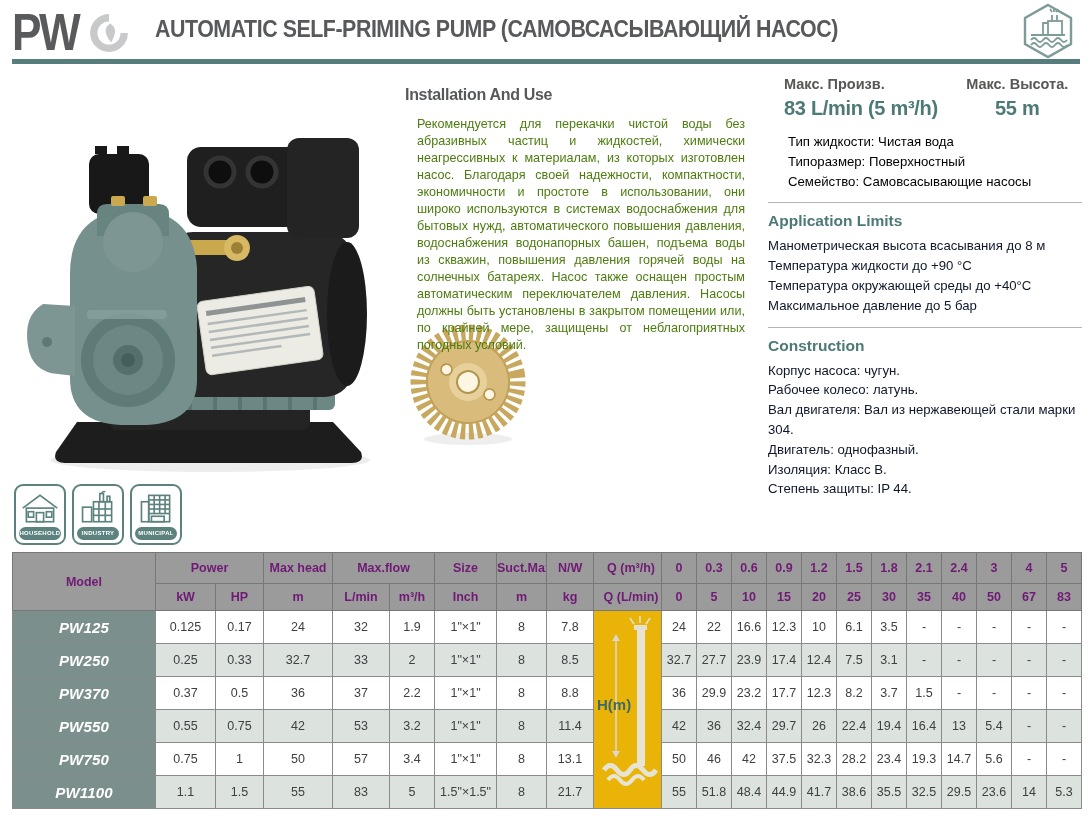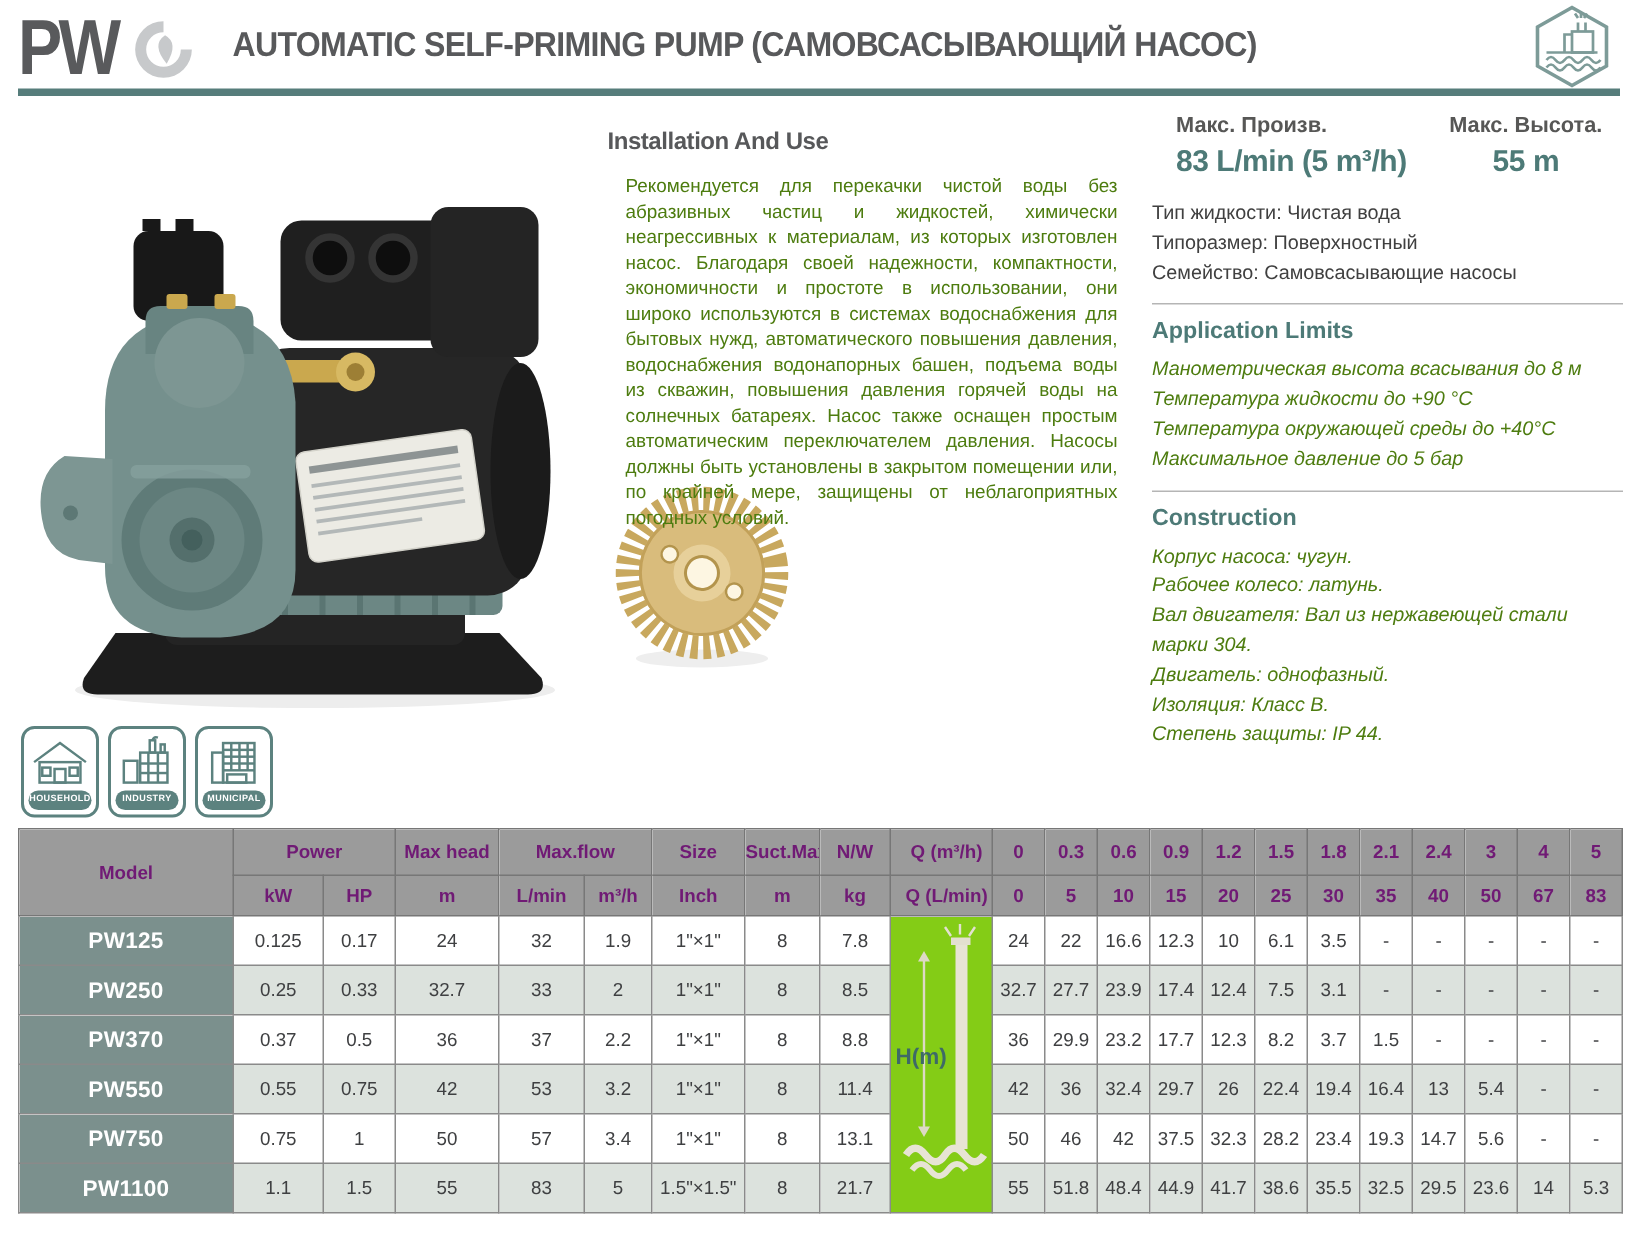--- a/index.html
+++ b/index.html
@@ -32,47 +32,47 @@
   .install-body { font-size:12.6px; line-height:17px; color:#4d7c0f; text-align:justify; margin:12px; }
 
   
   .rightcol { position:absolute; left:768px; top:76px; width:314px; }
   .spec-row { display:flex; }
   .spec-block { }
   .spec-block.b1 { flex:1.3; padding-left:16px; }
   .spec-block.b2 { flex:1; text-align:center; }
   .spec-label { font-size:14.5px; font-weight:bold; color:#575756; }
   .spec-value { font-size:20px; font-weight:bold; color:#4d7a77; margin-top:5px; letter-spacing:-0.3px; }
-  .meta-lines { margin-top:12px; font-size:13.2px; line-height:1.5; color:#404040; }
+  .meta-lines { margin-top:12px; font-size:13.2px; line-height:1.5; color:#000000;margin-left:20px; }
   .sep { border:none; border-top:1px solid #b5b5b5; margin:11px 0 9px 0; }
   .section-heading { font-size:15.5px; font-weight:bold; color:#4d7a77; margin:0 0 6px 0; }
-  .section-lines { font-size:13.2px; line-height:1.5; color:#4d7c0f;font-style:italic; }
+  .section-lines { font-size:13.2px; line-height:1.5; color:#0f172a; }
   .line { display:block; }
 
   
   .use-icons { position:absolute; left:14px; top:484px; display:flex; gap:6px; }
   .use-icon { width:52px; height:61px; border:2px solid #5c827f; border-radius:9px; background:#fff; position:relative; box-sizing:border-box; }
   .use-icon svg { position:absolute; top:4px; left:4px; }
   .use-label {
     position:absolute; bottom:3px; left:3px; right:3px; height:13px; background:#5c827f; color:#fff;
     border-radius:7px; font-size:6px; font-weight:bold; text-align:center; line-height:13px; letter-spacing:0.3px;
   }
 
   
   .spec-table-wrap { position:absolute; left:12px; top:552px; }
   table.spec { border-collapse:collapse; table-layout:fixed; width:1069px; }
   table.spec th, table.spec td { border:1px solid #8a8a8a; padding:0; overflow:hidden; }
   table.spec thead th { background:#9b9b9b; color:#701a75; font-size:12.5px; font-weight:bold; text-align:center; border-color:#777; }
   table.spec thead tr.h1 th { height:30px; }
   table.spec thead tr.h2 th { height:26px;margin-top:20px; }
   th.qlabel { text-align:center; padding-left:7px !important; }
-  td.model { background:#7b908d; color:#fff; font-weight:bold; font-size:15px; text-align:center; letter-spacing:0.2px; }
+  td.model { background:#7b908d; color:#fff; font-weight:bold; font-size:15px; text-align:center; letter-spacing:0.2px;font-style:italic; }
   td.val { font-size:12.5px; color:#3f4042; text-align:center; background:#fff; height:32px; }
   tr.alt td.val { background:#dce2dd; }
-  td.hcell { background:#84cc16; vertical-align:middle;text-decoration:underline; }
+  td.hcell { background:#eab308; vertical-align:middle;text-decoration:underline; }
   .hwrap { position:relative; width:100%; height:100%; min-height:196px; }
   .hwrap svg { position:absolute; left:0; top:0; }
   .hlabel { position:absolute; left:3px; top:84px; font-size:15px; font-weight:bold; color:#3e6a67; }
 </style>
 </head>
 <body>
 
 <div class="page">
 
   <div class="brand">PW</div>

